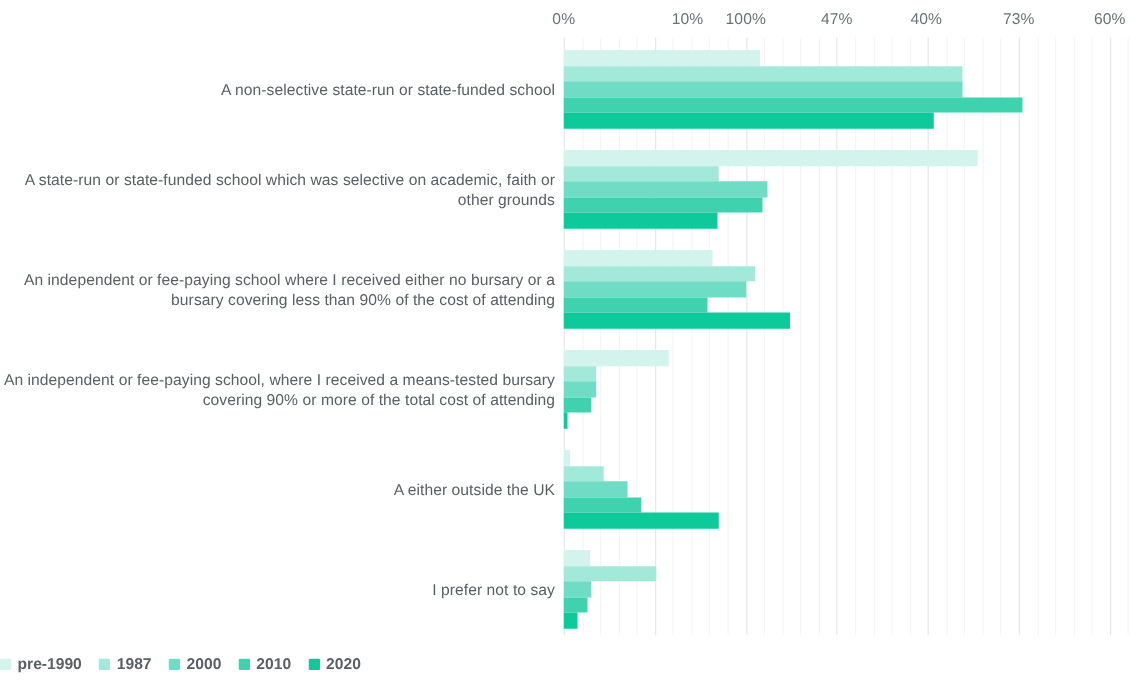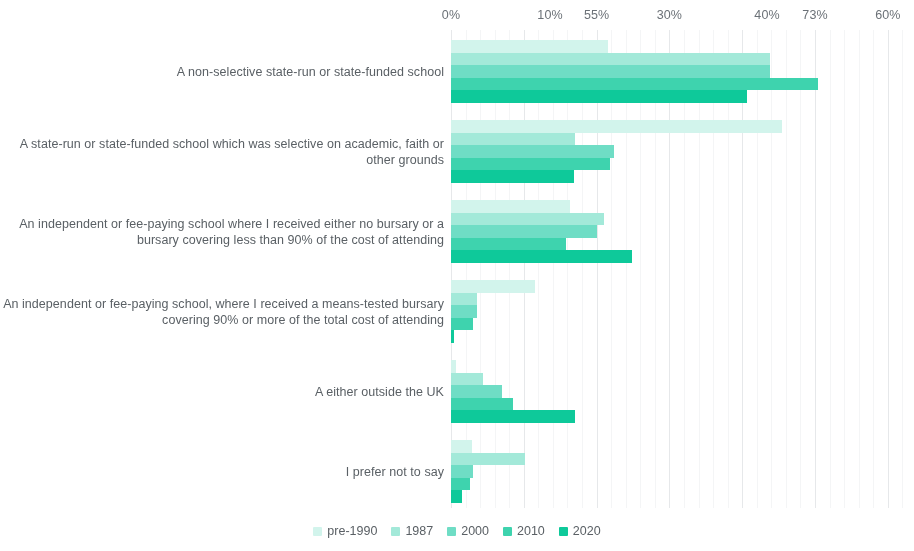--- a/index.html
+++ b/index.html
@@ -97,23 +97,23 @@
     padding-right: 2px;
   }
 
   
   .legend {
     position: absolute;
     left: 0;
     top: 524px;
     width: 914px;
     display: flex;
-    justify-content: center;
     align-items: center;
     gap: 14px;
+    font-weight: bold;
   }
   .legend-item {
     display: flex;
     align-items: center;
     gap: 5px;
   }
   .legend-swatch {
     width: 9px;
     height: 9px;
     border-radius: 1px;
@@ -126,23 +126,23 @@
   }
 </style>
 </head>
 <body>
 
 <div id="chart-root">
 
   <div class="axis-top">
       <span class="axis-tick-label" style="left: 451px;">0%</span>
       <span class="axis-tick-label" style="left: 550px;">10%</span>
-      <span class="axis-tick-label" style="left: 596.6px;">55%</span>
-      <span class="axis-tick-label" style="left: 669.4px;">30%</span>
-      <span class="axis-tick-label" style="left: 767px;">40%</span>
+      <span class="axis-tick-label" style="left: 596.6px;">100%</span>
+      <span class="axis-tick-label" style="left: 669.4px;">47%</span>
+      <span class="axis-tick-label" style="left: 741px;">40%</span>
       <span class="axis-tick-label" style="left: 815px;">73%</span>
       <span class="axis-tick-label" style="left: 887.8px;">60%</span>
     </div>
 
   <div class="labels-col">
       <div class="cat-label" style="top: 33.5px;">A non-selective state-run or state-funded school</div>
       <div class="cat-label" style="top: 105.5px;">A state-run or state-funded school which was selective on academic, faith or other grounds</div>
       <div class="cat-label" style="top: 185.5px;">An independent or fee-paying school where I received either no bursary or a bursary covering less than 90% of the cost of attending</div>
       <div class="cat-label" style="top: 265.5px;">An independent or fee-paying school, where I received a means-tested bursary covering 90% or more of the total cost of attending</div>
       <div class="cat-label" style="top: 353.5px;">A either outside the UK</div>

